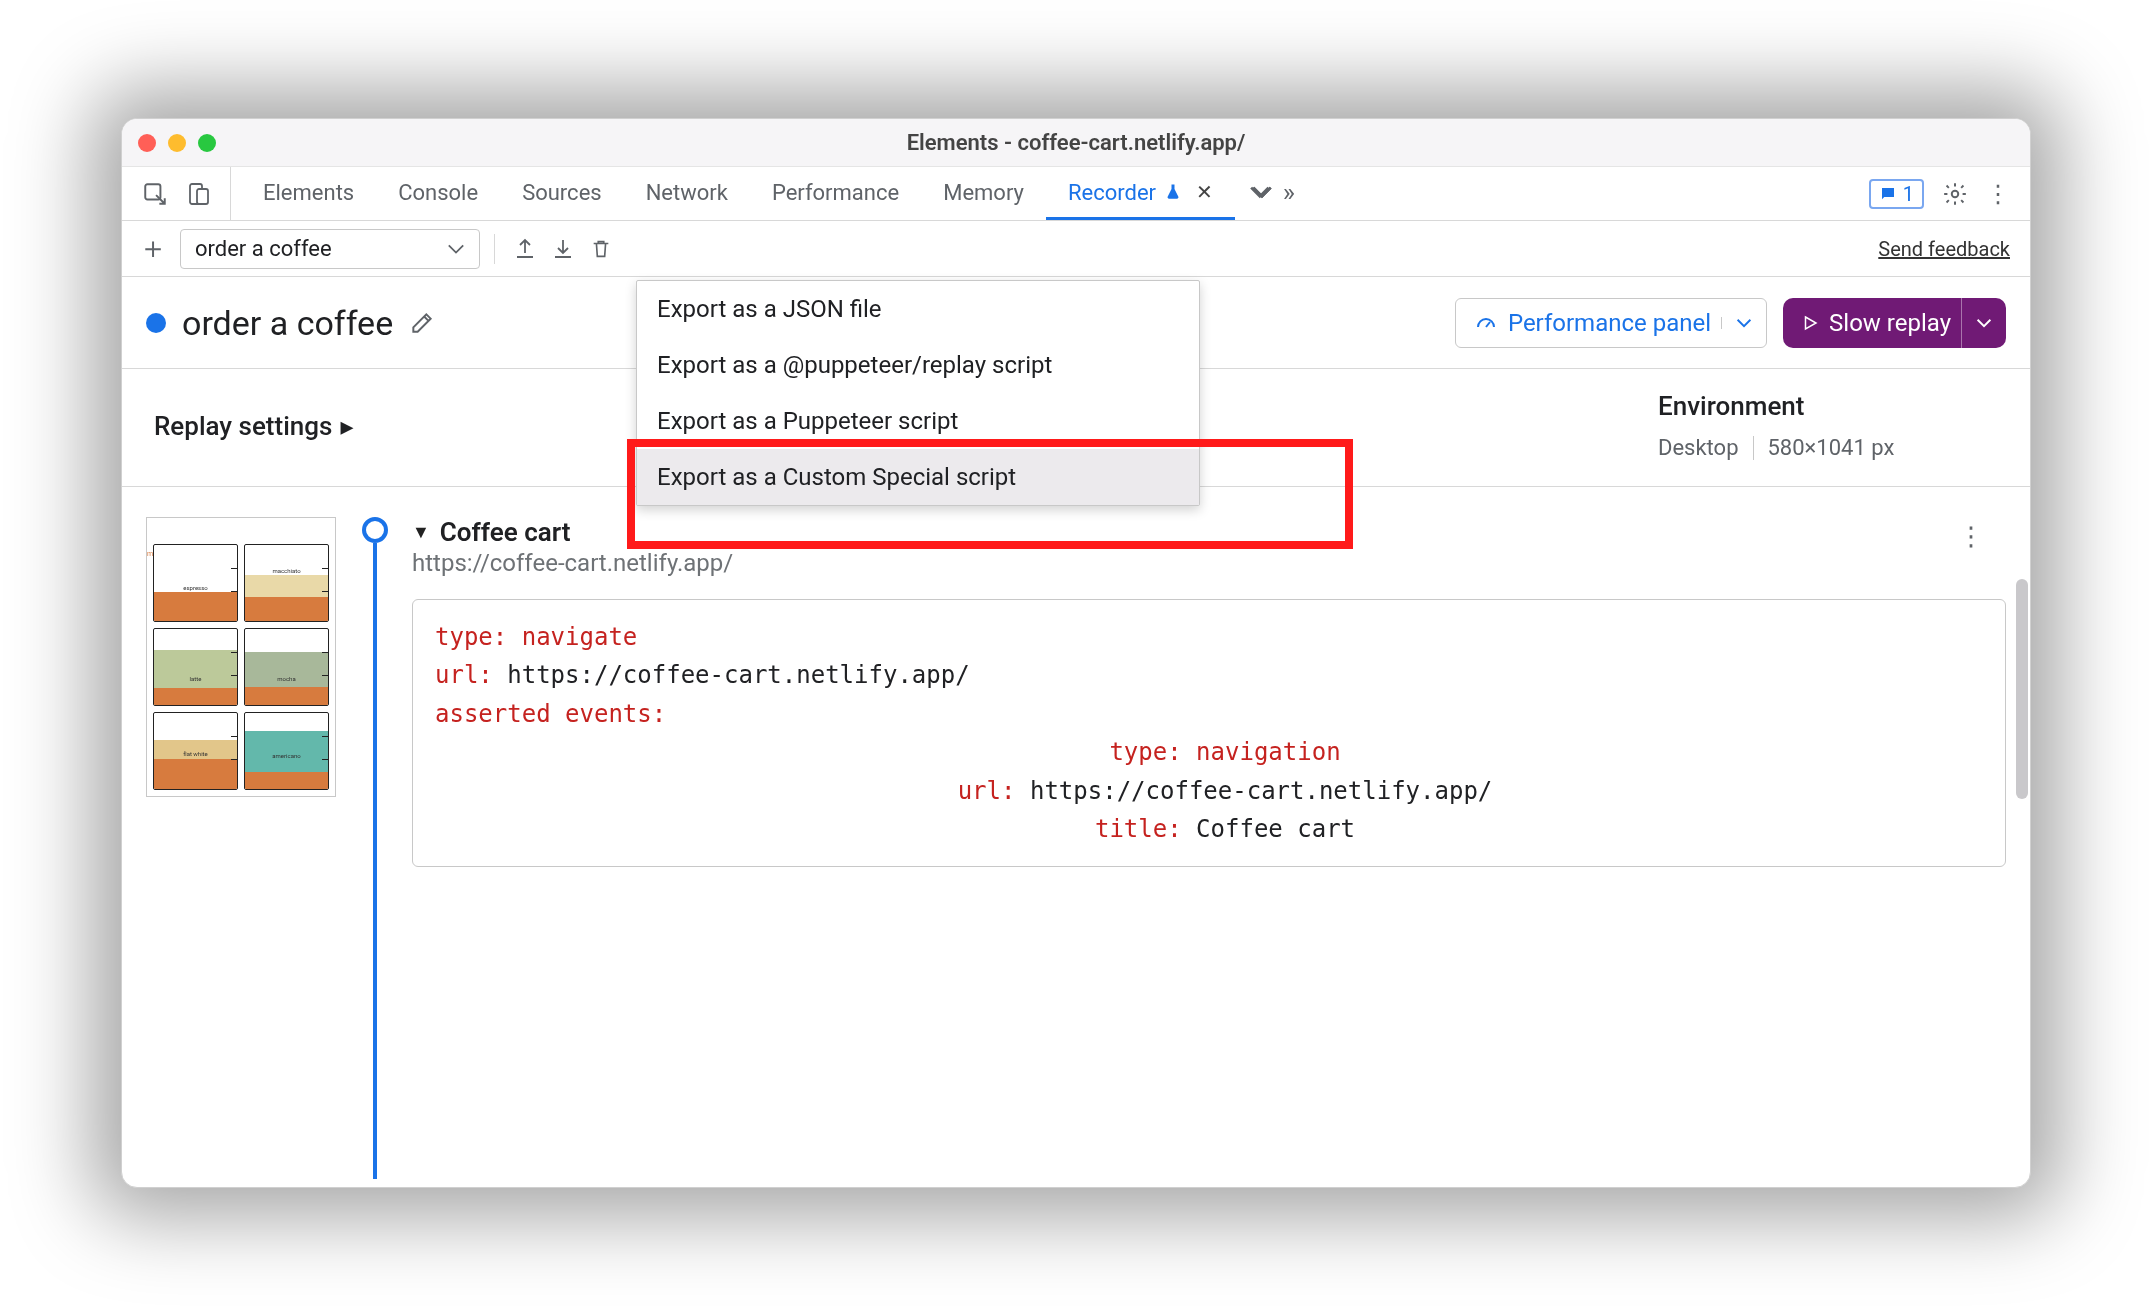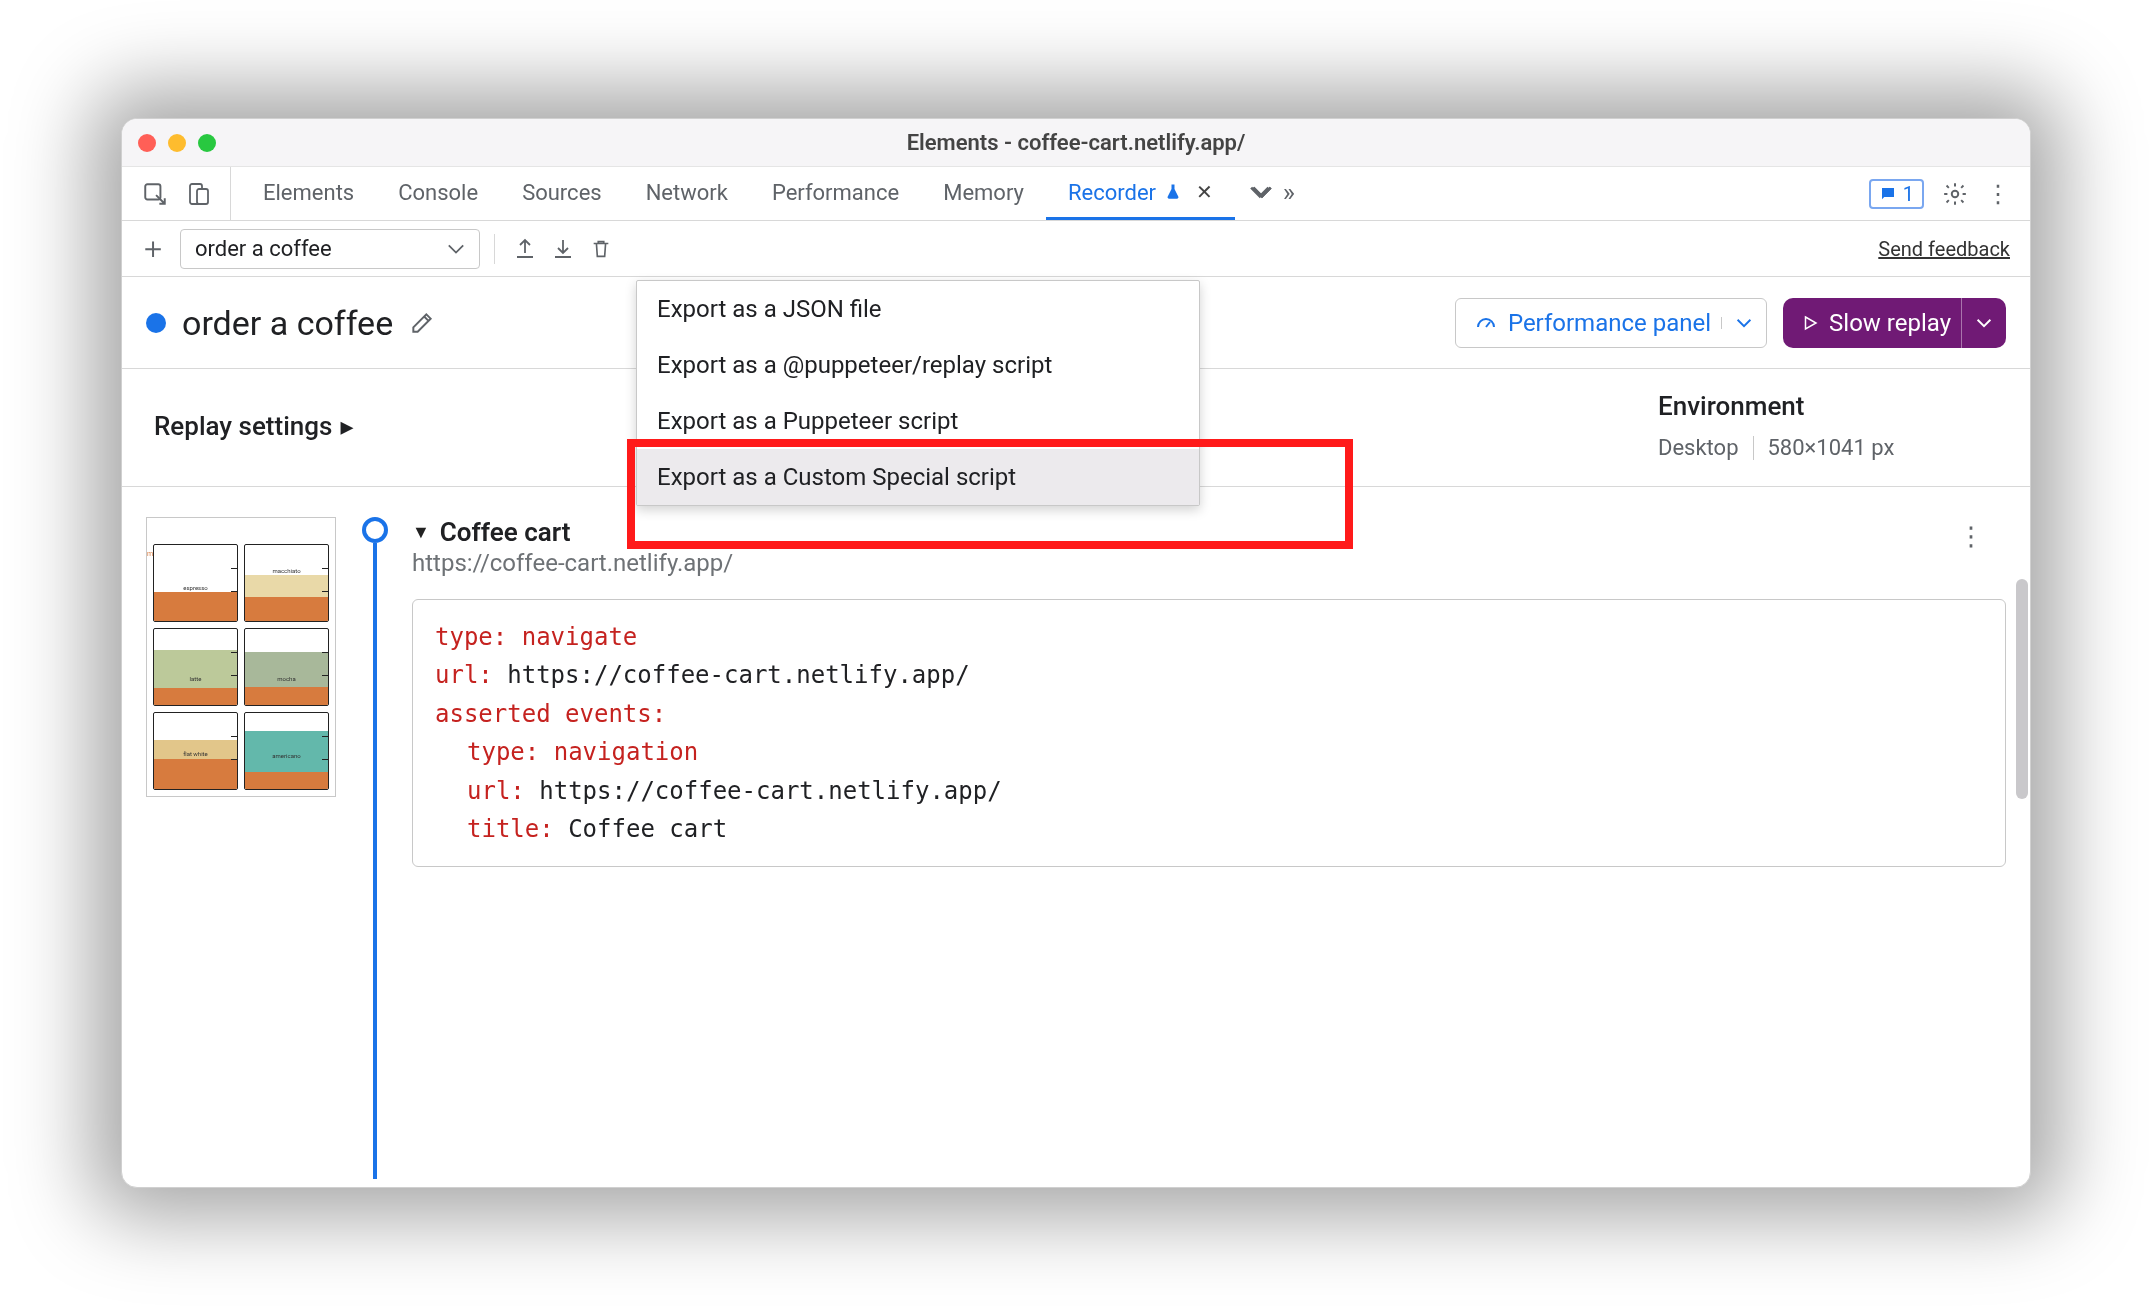--- a/index.html
+++ b/index.html
@@ -276,21 +276,21 @@
     font-family: ui-monospace, Menlo, Consolas, monospace;
     font-size: 24px;
     line-height: 1.6;
     color:#202124;
     white-space: pre;
     overflow: hidden;
   }
   .k { color:#c5221f; }
   .v { color:#202124; }
   .kv-red { color:#c5221f; }
-  .indent1 { padding-left: 32px; display:block; }
+  .indent1 { padding-left: 32px; display:block;text-align:center; }
   .more-dots {
     position:absolute;
     right: 20px;
     top: 4px;
     font-size: 26px;
     color:#5f6368;
     letter-spacing: 2px;
   }
   .scrollbar {
     position:absolute;

